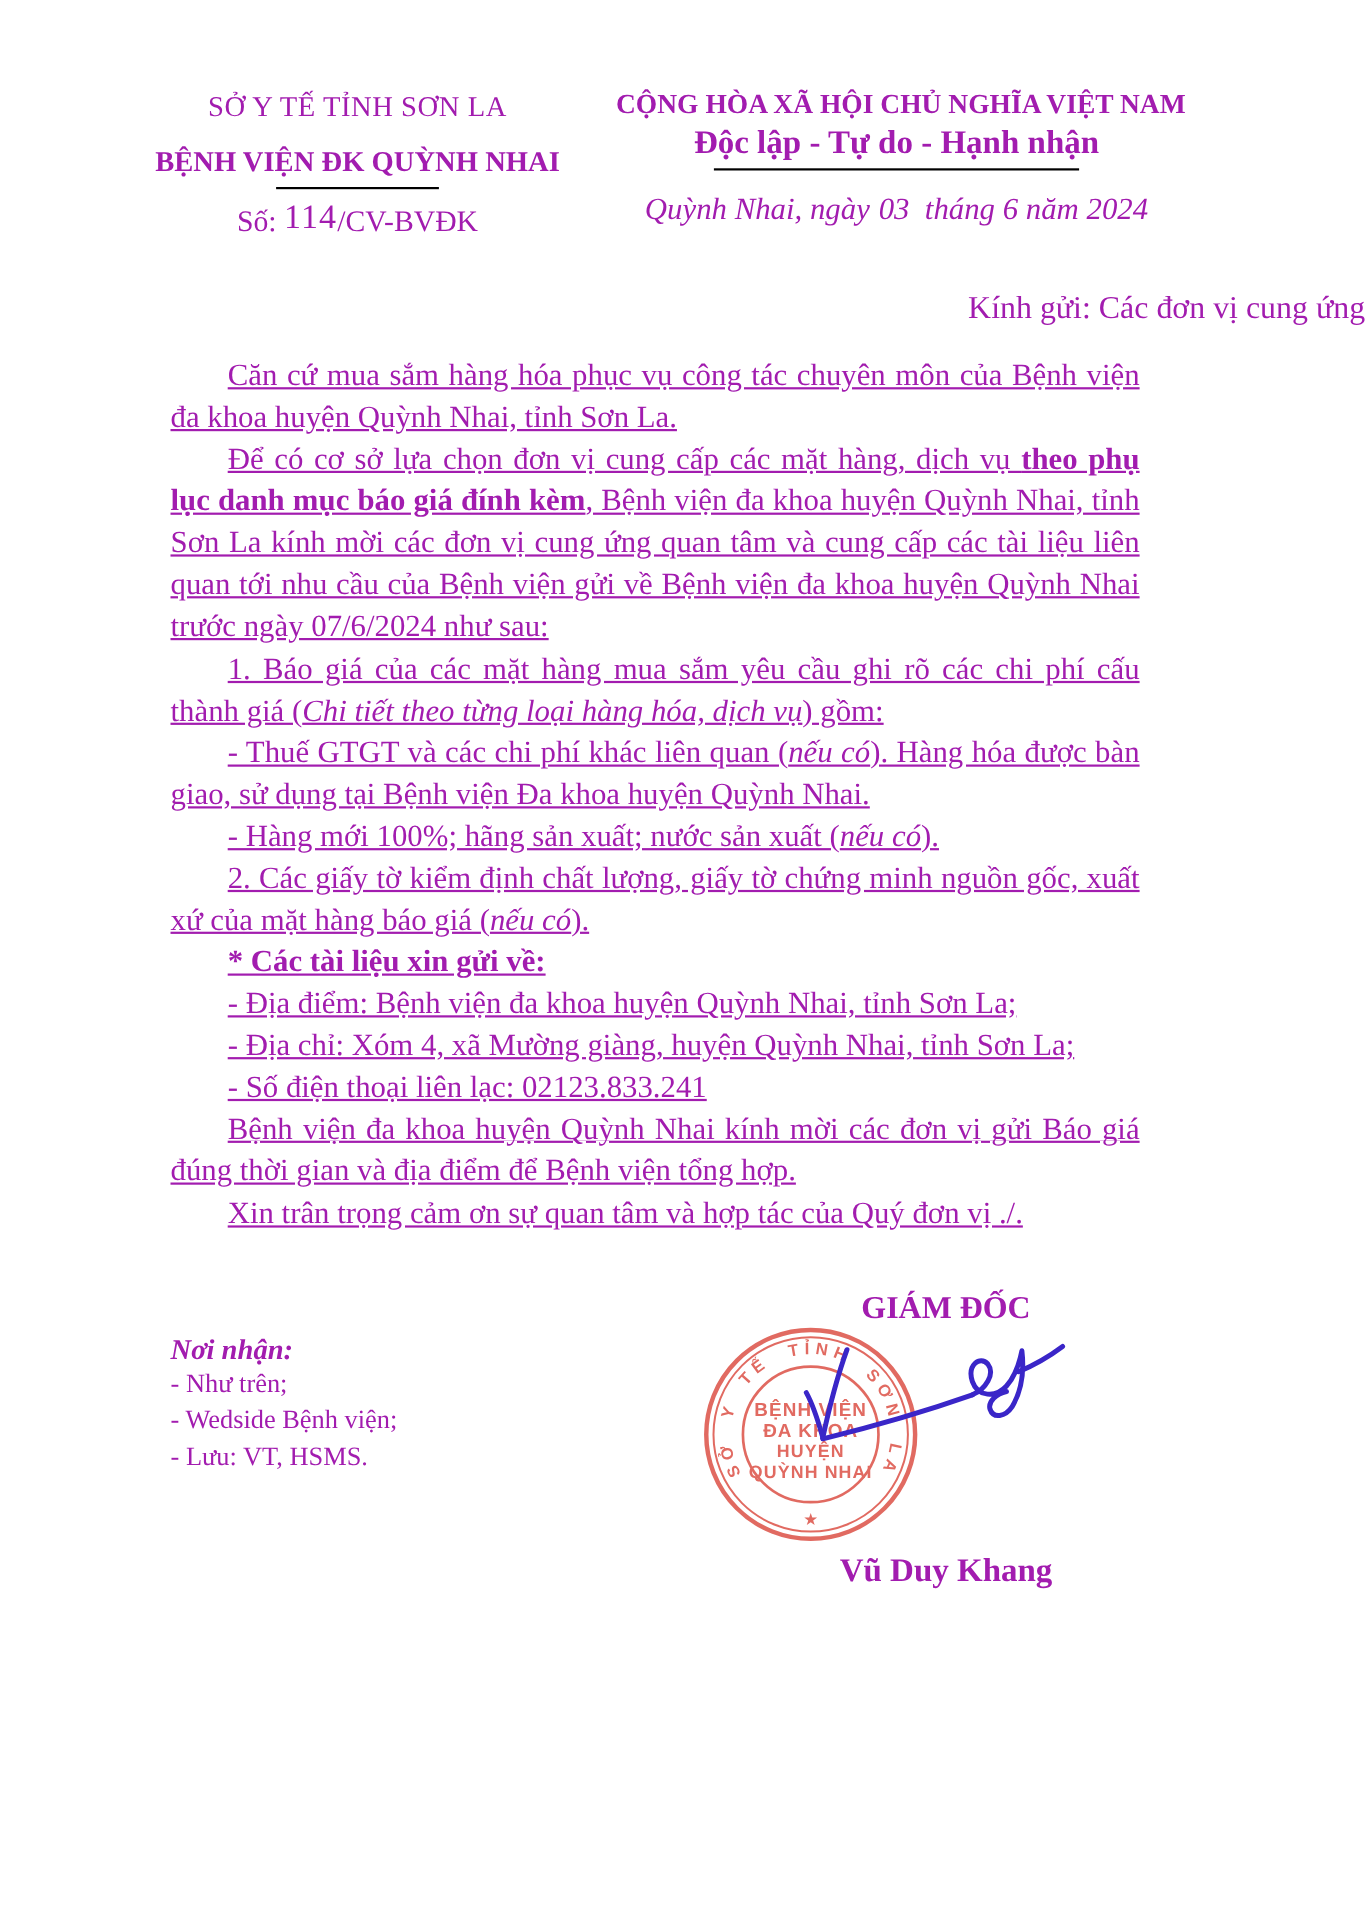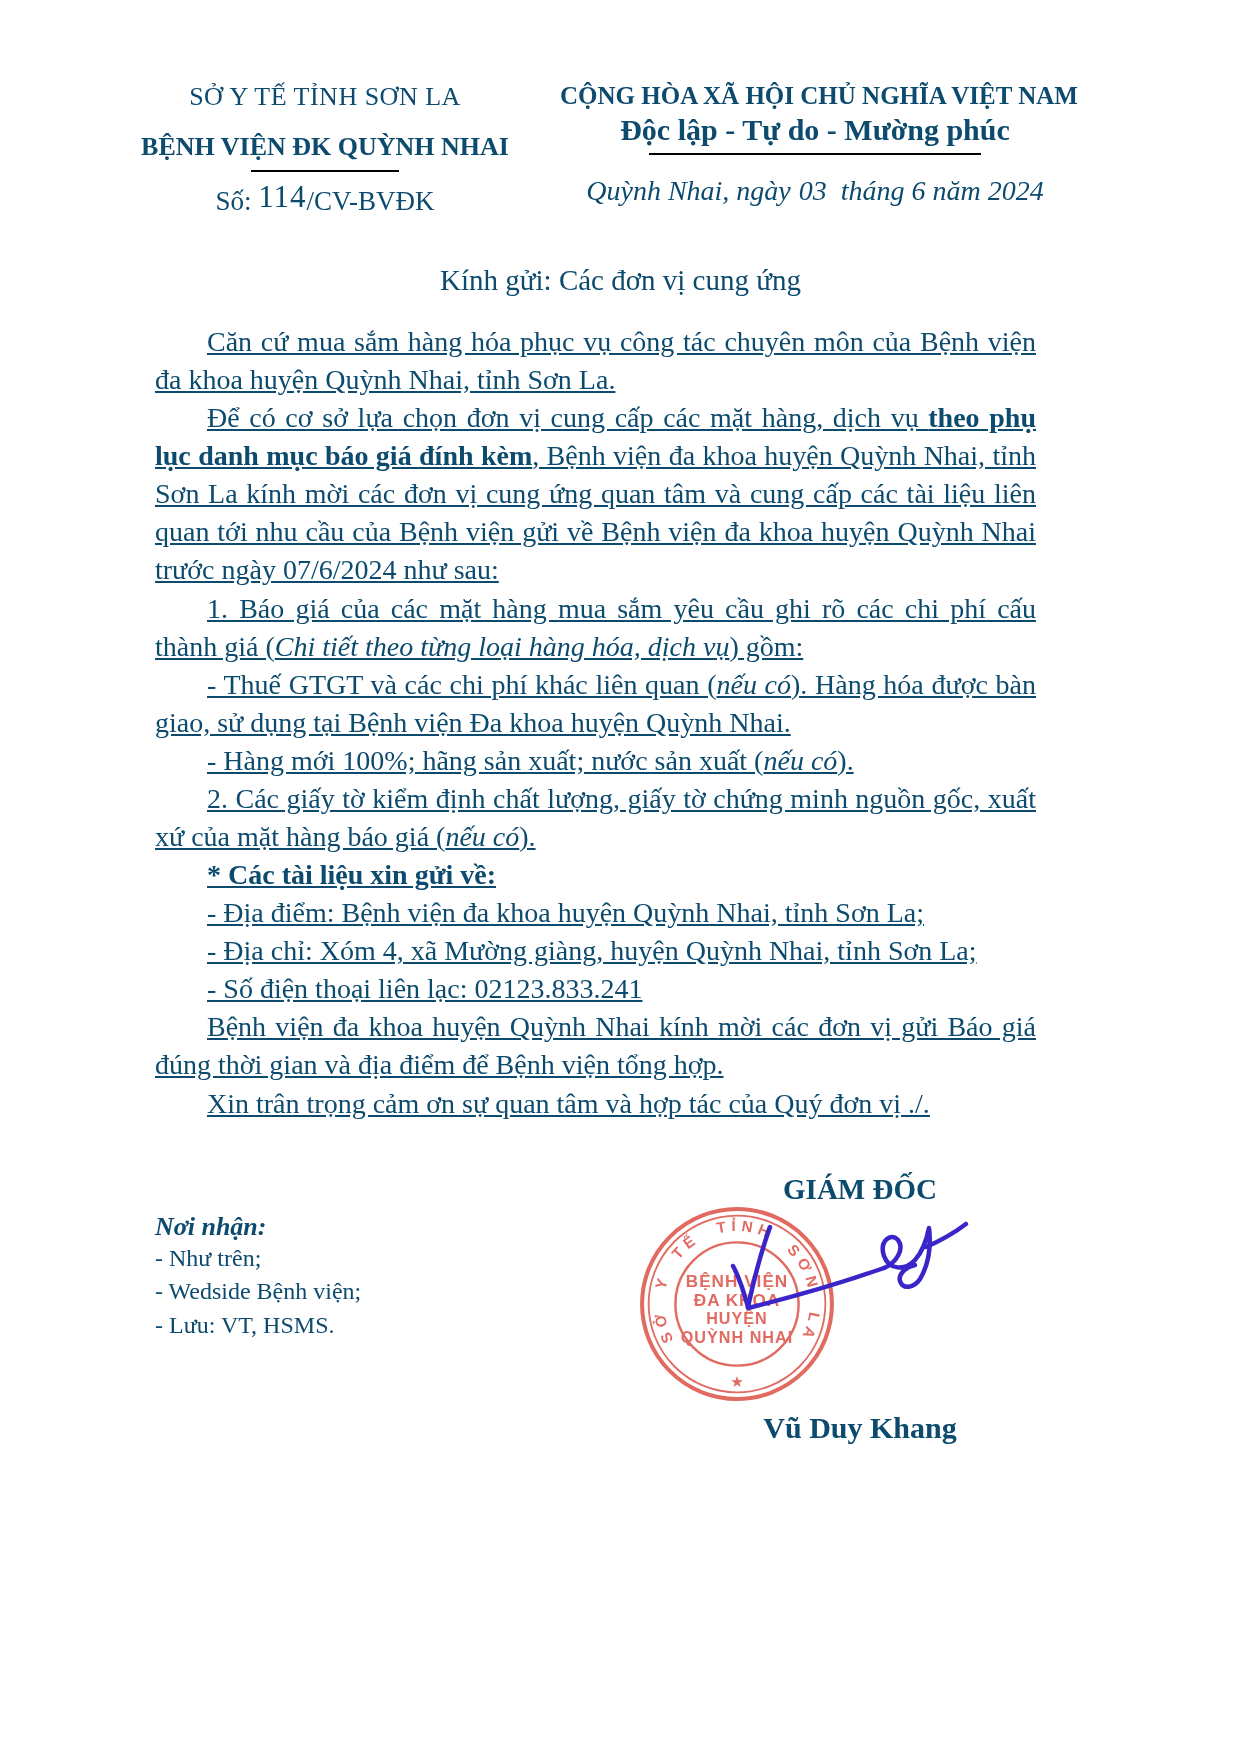--- a/index.html
+++ b/index.html
@@ -3,41 +3,41 @@
 <meta charset="utf-8">
 <style>
   * { box-sizing: border-box; margin: 0; padding: 0; }
   html, body { background: #ffffff; }
   .page {
     position: relative;
     width: 1241px;
     height: 1447px;
     background: #ffffff;
     font-family: "Liberation Serif", "DejaVu Serif", serif;
-    color: #0c4a6e;
+    color: #a21caf;
     overflow: hidden;
   }
   
   .header { display: flex; padding-top: 82px; }
   .header-left { width: 370px; margin-left: 140px; text-align: center; }
   .header-right { width: 510px; margin-left: 50px; text-align: center; }
   .org-parent { font-size: 26px; letter-spacing: 0.5px; }
   .org-name { font-size: 26px; font-weight: bold; margin-top: 20px; }
   .rule { border-top: 2.5px solid #000; margin: 8px auto 10px auto; }
   .rule-left { width: 148px; }
   .rule-right { width: 332px; margin-top: 6px; }
   .doc-number { font-size: 27px; margin-top: 6px; white-space: nowrap; }
   .doc-number .filled { font-size: 31px; position: relative; top: -3px; letter-spacing: 1px; }
   .doc-subject { font-size: 24px; margin-top: 2px; }
   .nat-line1 { font-size: 25px; font-weight: bold; white-space: nowrap; }
   .nat-line2 { font-size: 30px; font-weight: bold; margin-top: 3px; }
   .dateline { font-size: 28px; font-style: italic; margin-top: 20px; white-space: nowrap; }
   .dateline .day { margin: 0 14px 0 8px; }
   
-  .recipient { text-align: center; font-size: 29px; margin-top: 46px; }
+  .recipient { text-align: right; font-size: 29px; margin-top: 46px; }
   .body { padding: 26px 205px 0 155px; font-size: 28px; line-height: 1.36; text-align: justify; text-decoration: underline; }
   .body p { text-indent: 52px; }
   .b { font-weight: bold; }
   .i { font-style: italic; }
   
   .footer { position: relative; margin-top: 56px; height: 540px; }
   .noinhan { position: absolute; left: 155px; top: 0; margin-top: 33px; }
   .noinhan-title { font-size: 26px; font-weight: bold; font-style: italic; }
   .noinhan-item { font-size: 24px; line-height: 1.4; }
   .sign-title { position: absolute; left: 735px; top: -6px; width: 250px;
@@ -58,21 +58,21 @@
       <div class="org-parent">SỞ Y TẾ TỈNH SƠN LA</div>
       <div class="org-name">BỆNH VIỆN ĐK QUỲNH NHAI</div>
       <div class="rule rule-left"></div>
       <div class="doc-number">
         <span>Số:</span>
         <span class="filled">114</span><span>/CV-BVĐK</span>
       </div>
     </div>
     <div class="header-right">
       <div class="nat-line1">CỘNG HÒA XÃ HỘI CHỦ NGHĨA VIỆT NAM</div>
-      <div class="nat-line2">Độc lập - Tự do - Mường phúc</div>
+      <div class="nat-line2">Độc lập - Tự do - Hạnh nhận</div>
       <div class="rule rule-right"></div>
       <div class="dateline">
         <span>Quỳnh Nhai, ngày</span><span class="day">03</span><span>tháng 6 năm 2024</span>
       </div>
     </div>
   </div>
 
   <div class="recipient">Kính gửi: Các đơn vị cung ứng</div>
 
   <div class="body">

